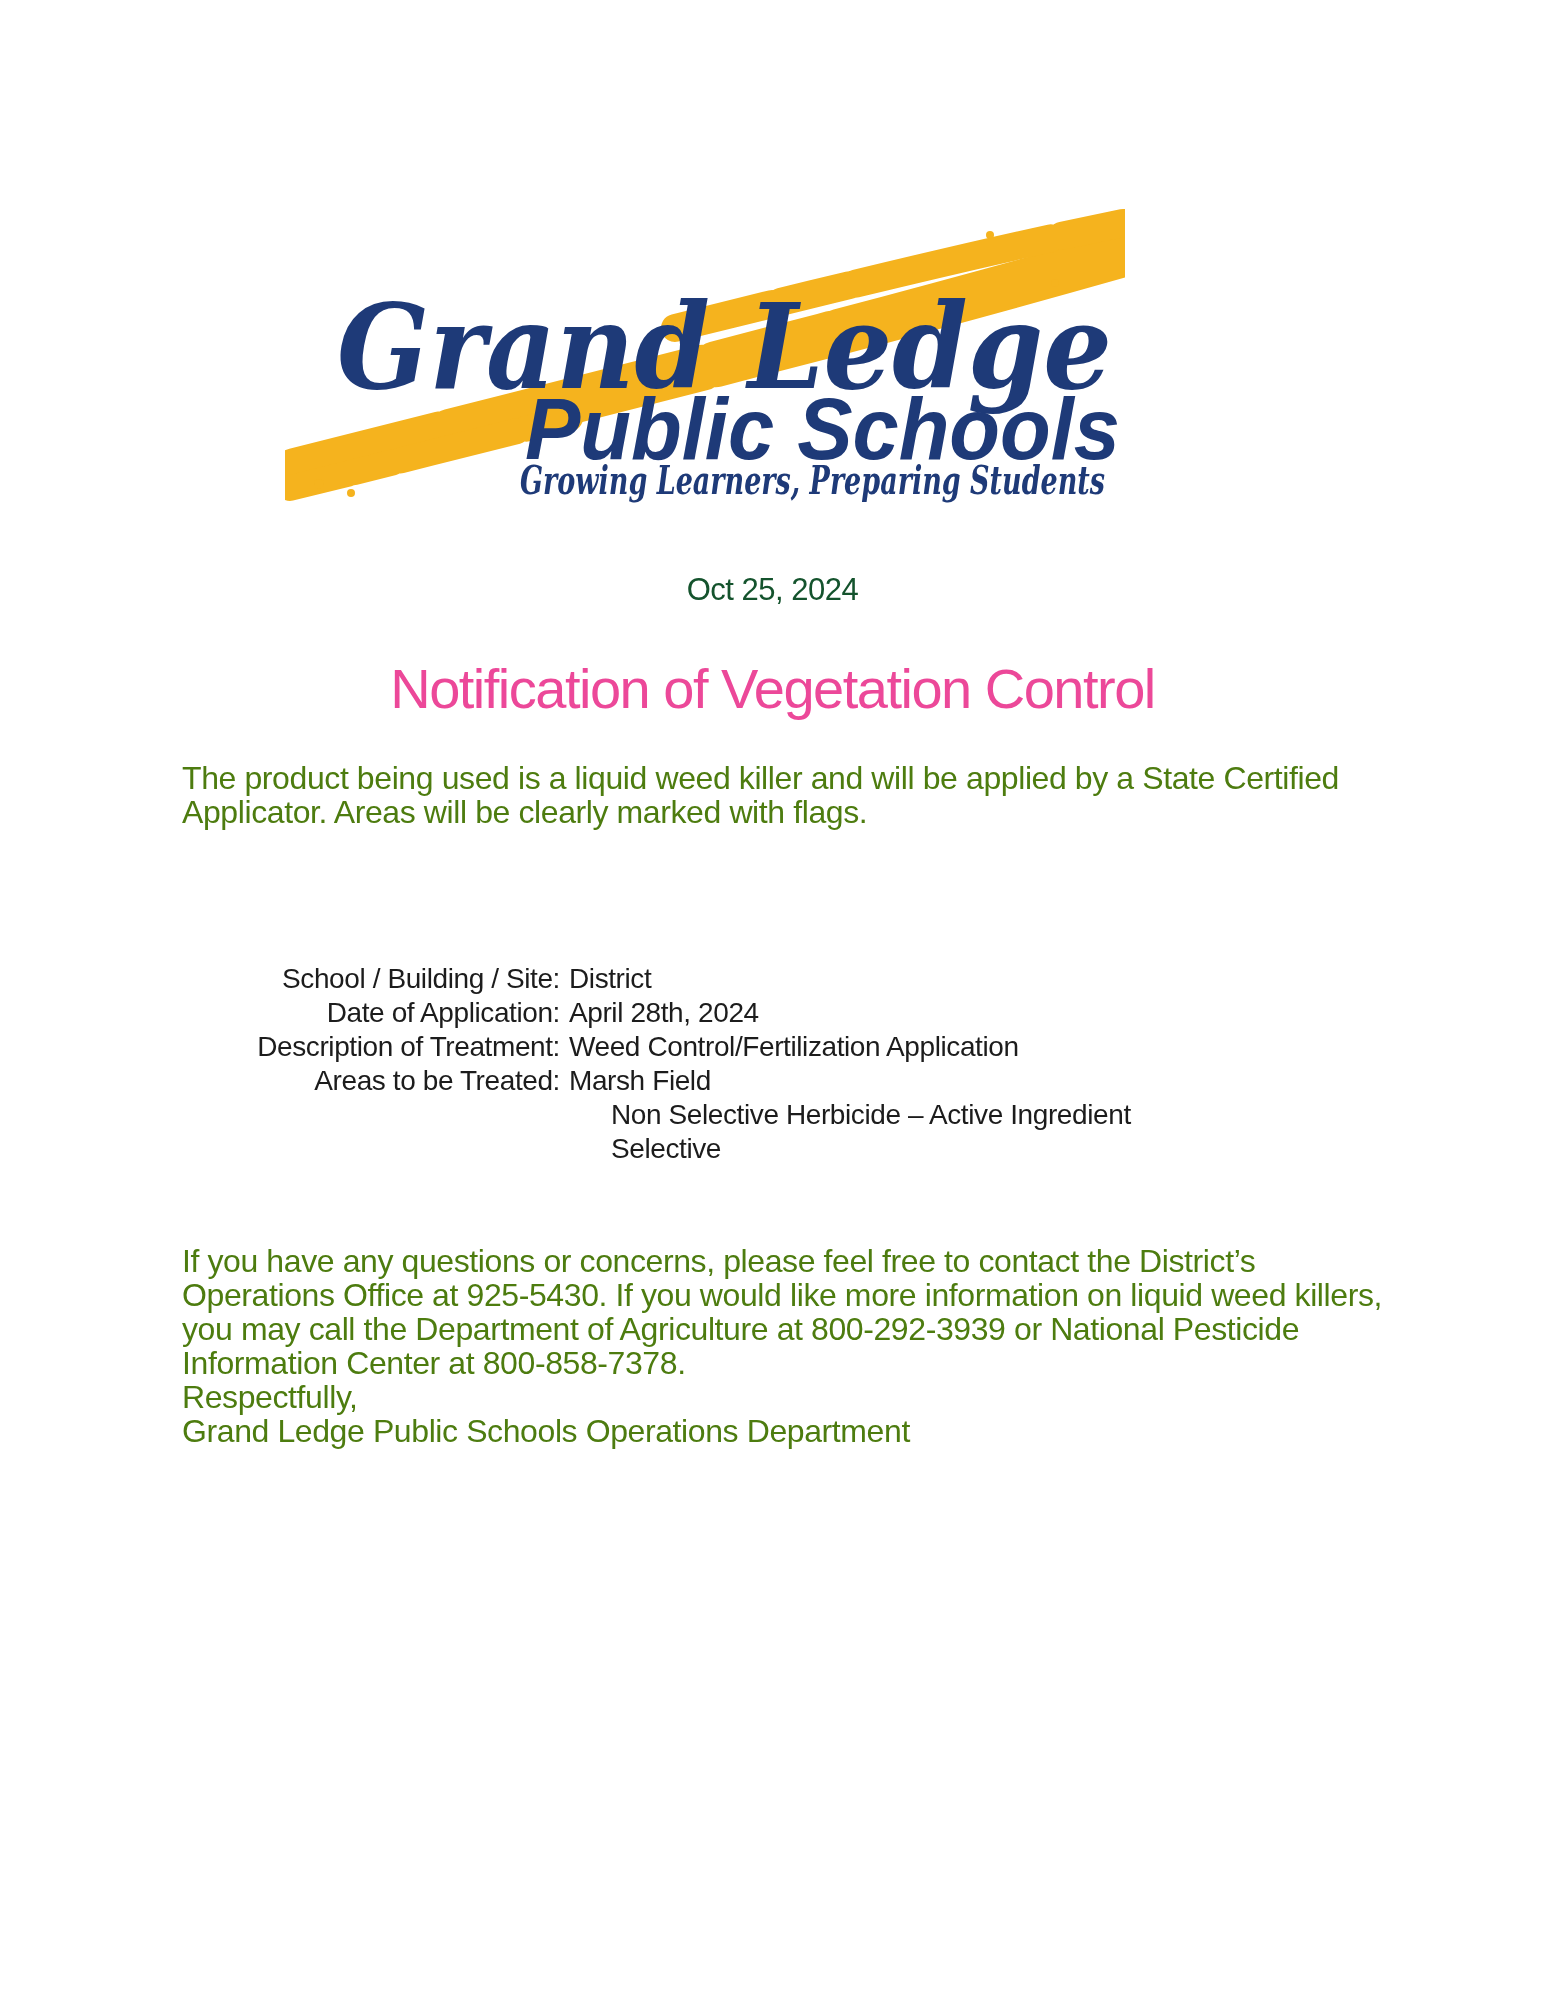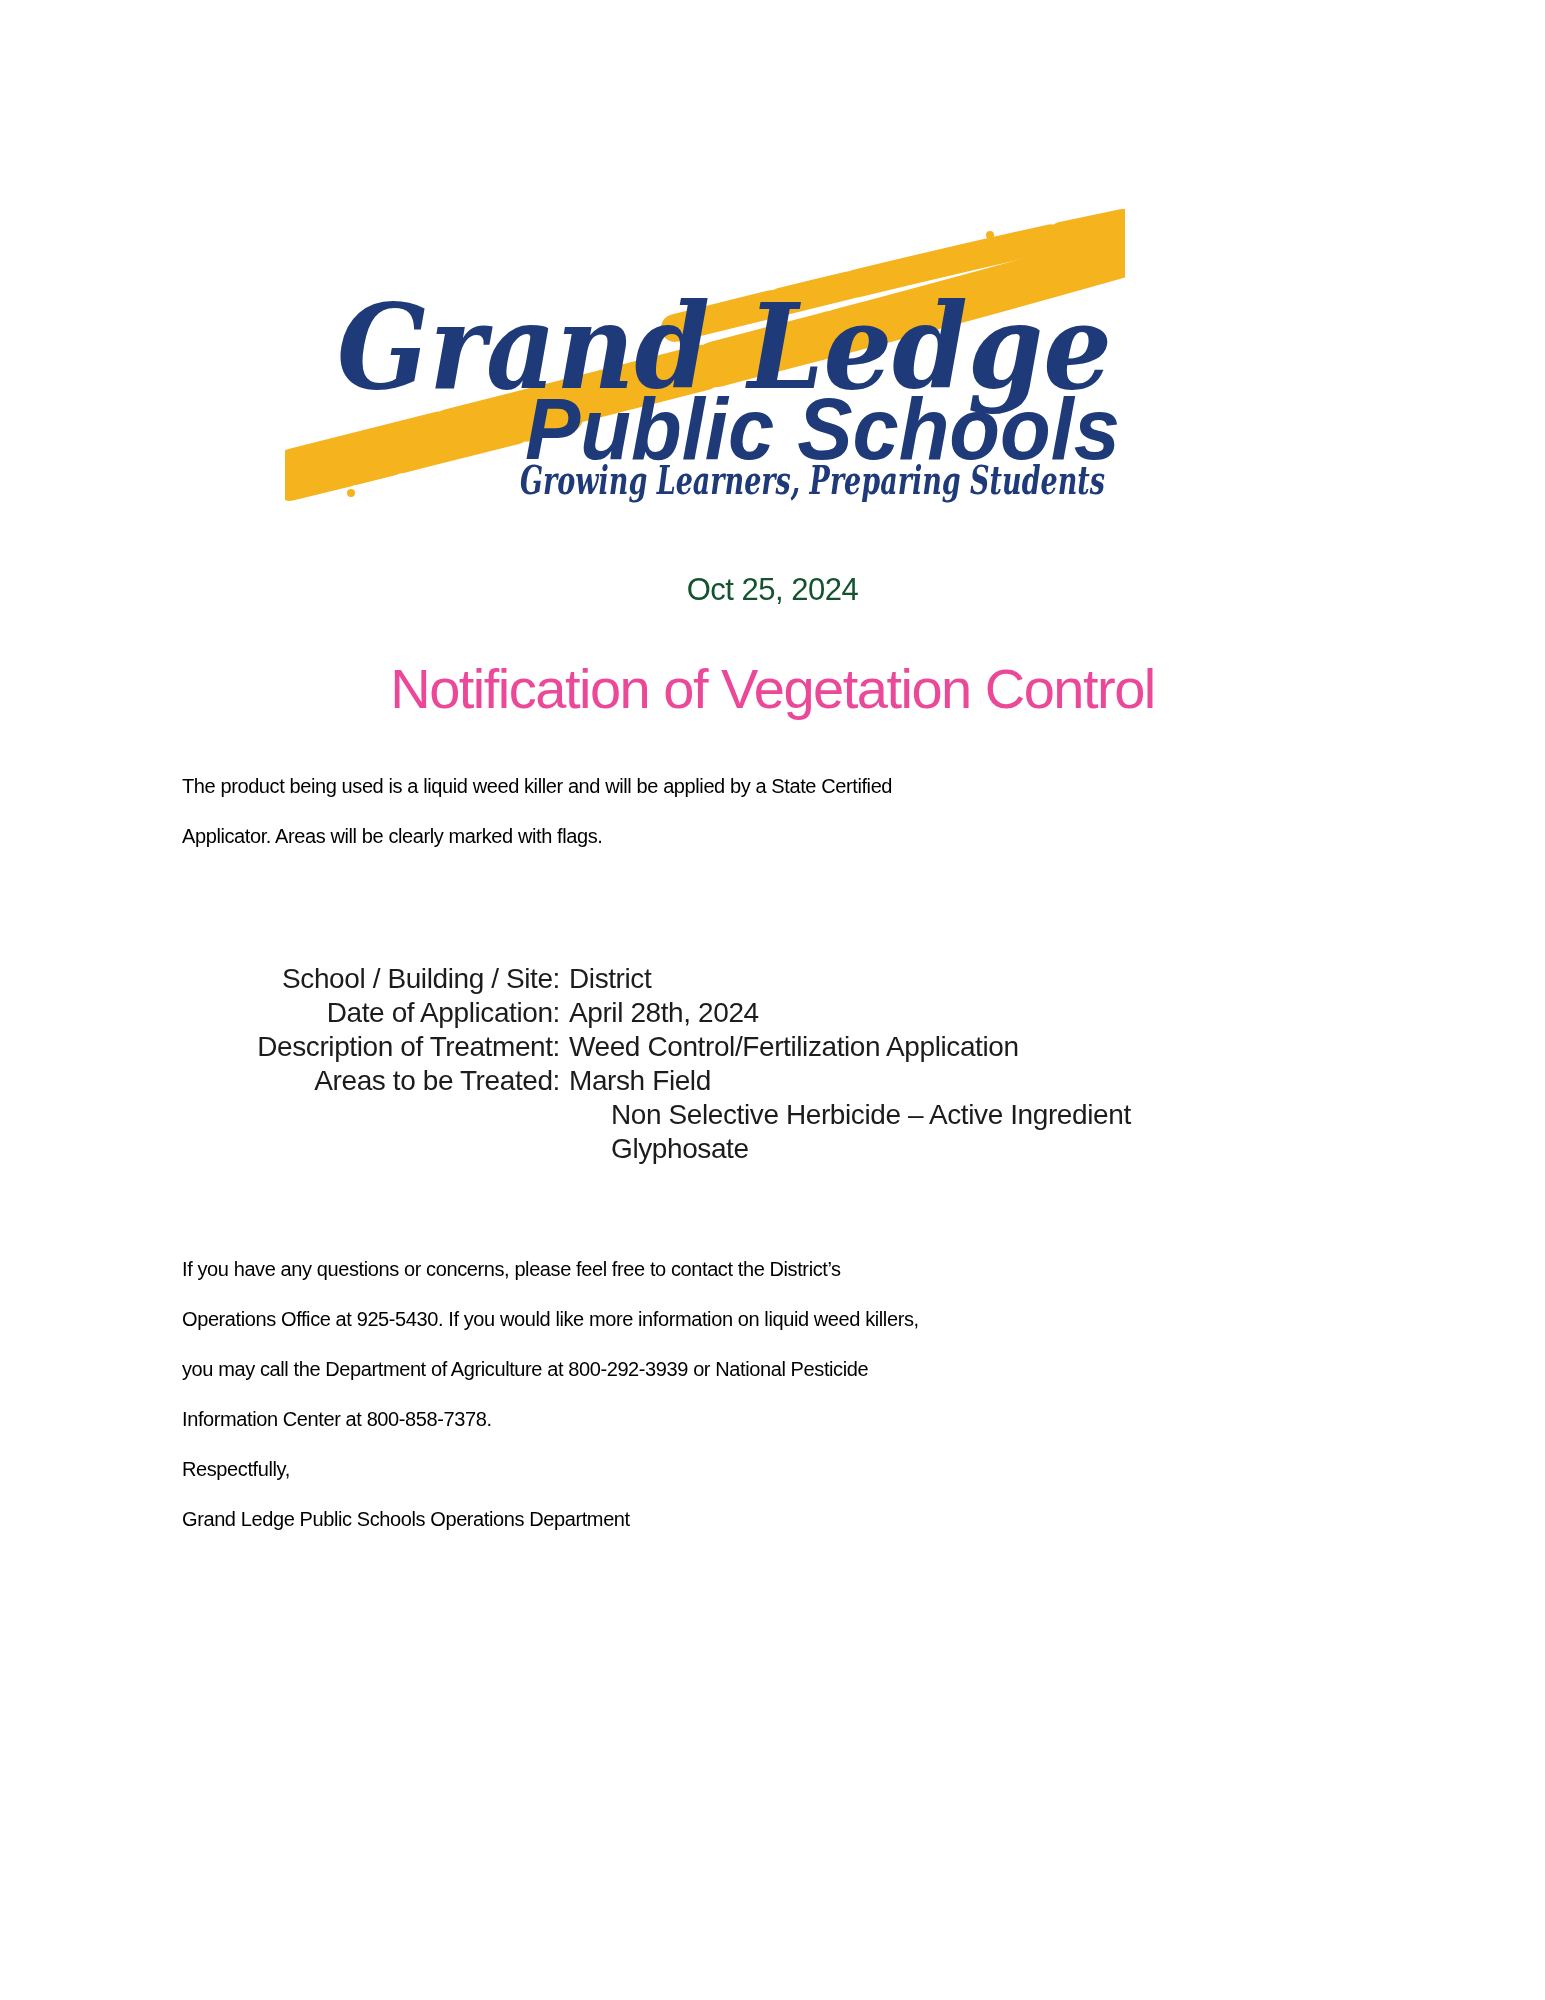--- a/index.html
+++ b/index.html
@@ -43,25 +43,25 @@
     width: 100%;
     text-align: center;
     font-size: 56px;
     font-weight: 400;
     letter-spacing: -1.5px;
     color: #ec4899;
   }
 
   
   .body-text {
-    font-size: 20px;
-    line-height: 50px;
+    font-size: 32px;
+    line-height: 34px;
     letter-spacing: -0.4px;
     white-space: pre-line;
-    color: #000000;
+    color: #4d7c0f;
   }
   .intro {
     position: absolute;
     left: 182px;
     top: 761px;
     width: 1240px;
   }
   .closing {
     position: absolute;
     left: 182px;
@@ -137,21 +137,21 @@
       <div class="detail-row">
         <span class="detail-label">Areas to be Treated:</span>
         <span class="detail-value">Marsh Field</span>
       </div>
       <div class="detail-row">
         <span class="detail-label"></span>
         <span class="detail-value cont">Non Selective Herbicide – Active Ingredient</span>
       </div>
       <div class="detail-row">
         <span class="detail-label"></span>
-        <span class="detail-value cont">Glyphosate</span>
+        <span class="detail-value cont">Selective</span>
       </div>
     </div>
 
   <div class="closing body-text">If you have any questions or concerns, please feel free to contact the District’s
 Operations Office at 925-5430. If you would like more information on liquid weed killers,
 you may call the Department of Agriculture at 800-292-3939 or National Pesticide
 Information Center at 800-858-7378.
 Respectfully,
 Grand Ledge Public Schools Operations Department</div>
 

